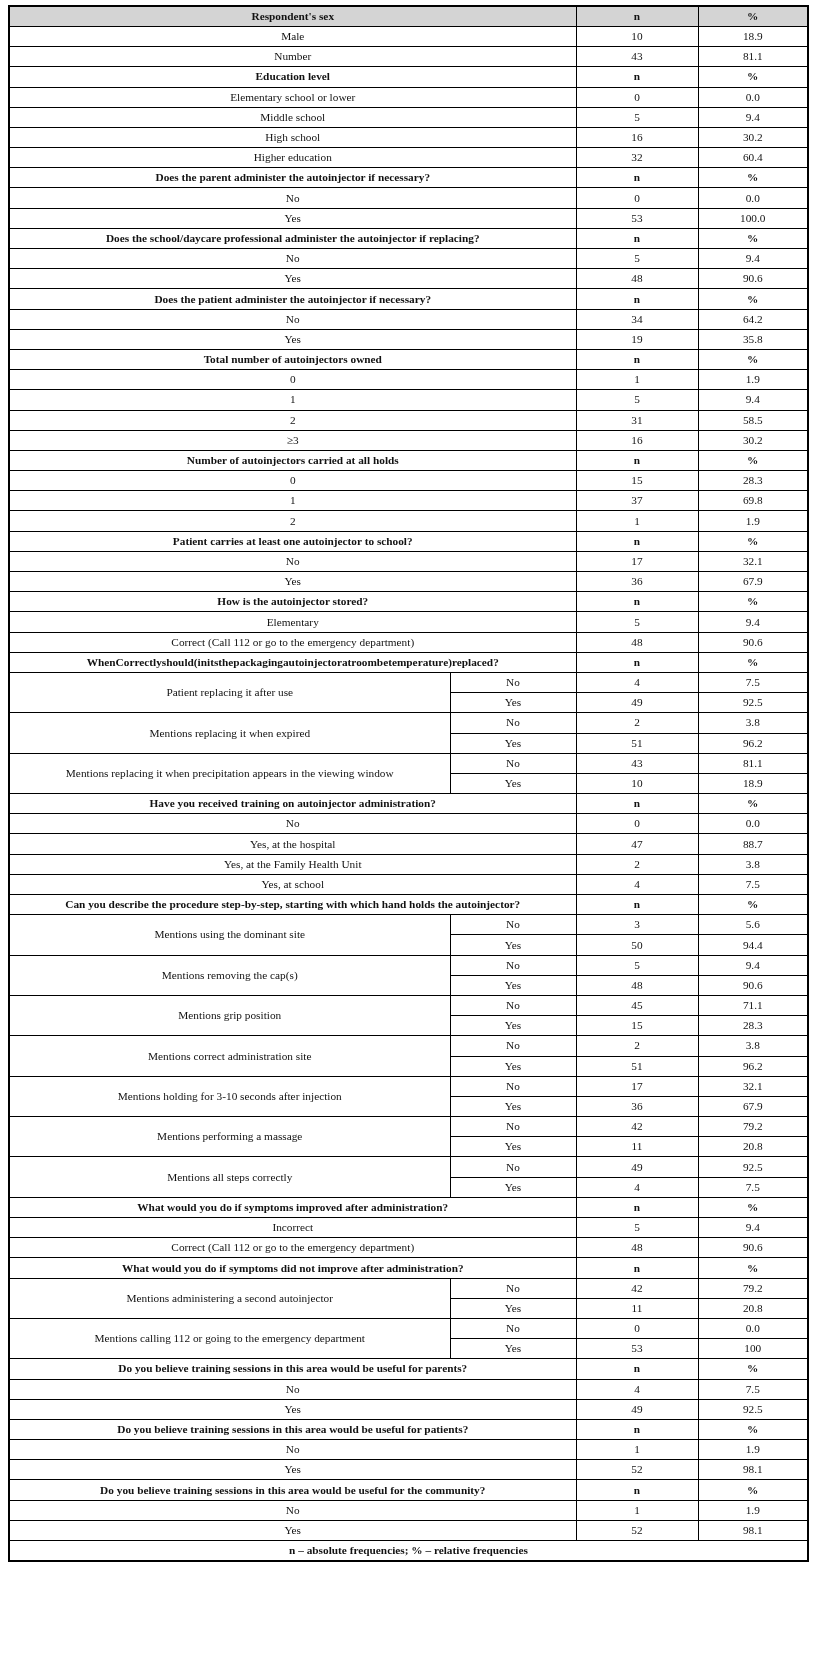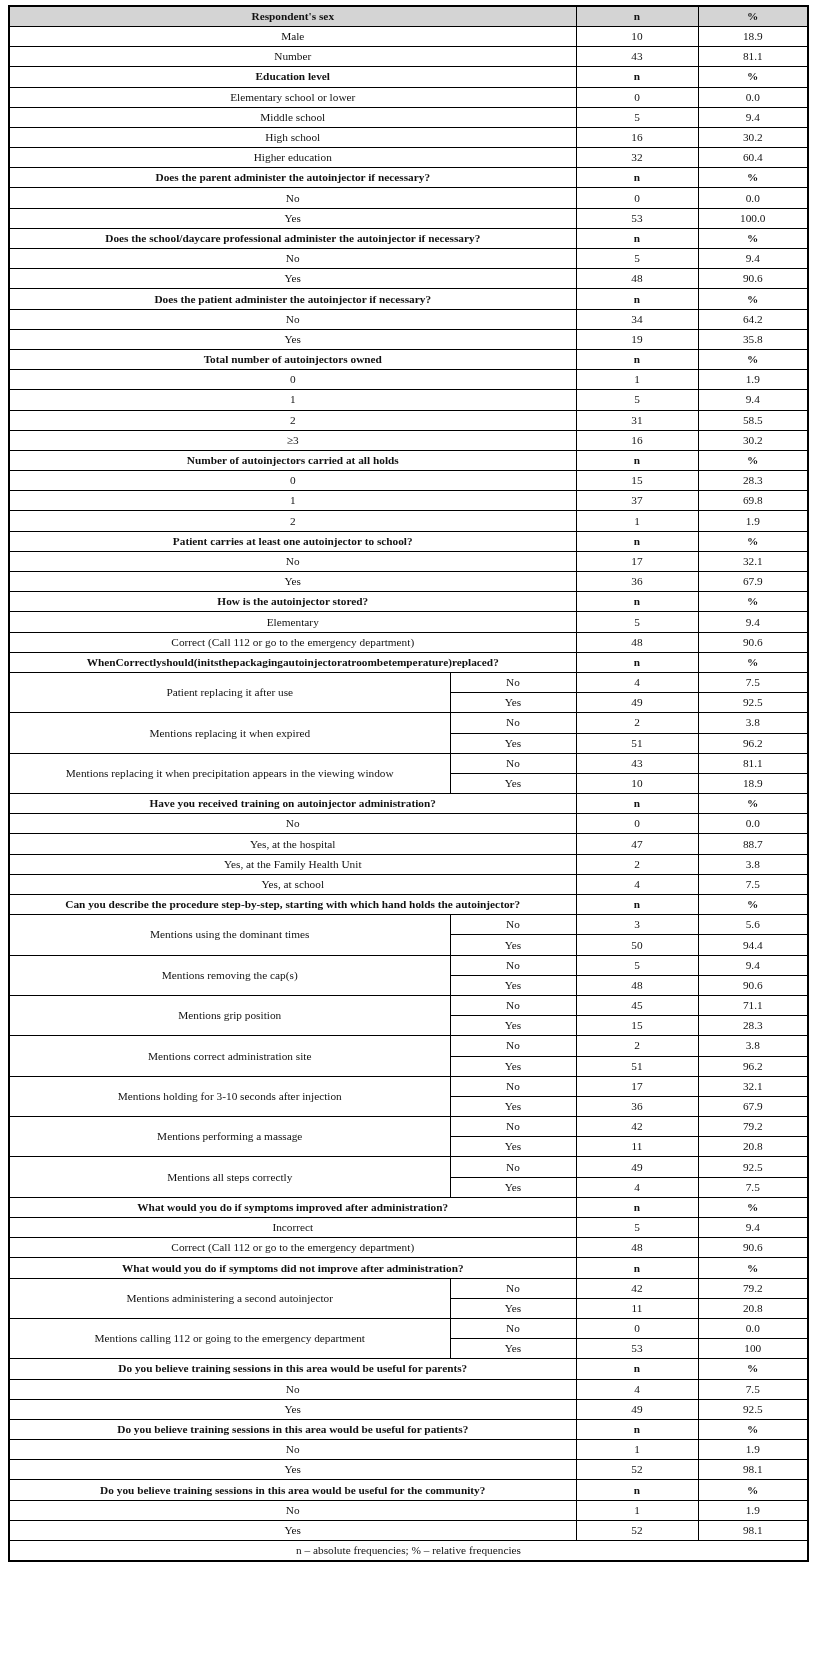--- a/index.html
+++ b/index.html
@@ -44,21 +44,21 @@
   }
   td.section {
     font-weight: bold;
   }
   td.plain { font-weight: normal; }
   td.num { font-weight: normal; }
   td.rowspan-label {
     vertical-align: middle;
   }
   td.footer-note {
-    font-weight: normal;
+    font-weight: bold;
     height: 22px;
   }
 </style>
 </head>
 <body>
 
 <div id="tbl-wrap">
   <table class="stats">
     <colgroup>
       <col class="c-label">
@@ -116,21 +116,21 @@
           <td colspan="2" class="plain">No</td>
           <td class="num">0</td>
           <td class="num">0.0</td>
         </tr>
         <tr>
           <td colspan="2" class="plain">Yes</td>
           <td class="num">53</td>
           <td class="num">100.0</td>
         </tr>
         <tr>
-          <td colspan="2" class="section">Does the school/daycare professional administer the autoinjector if necessary?</td>
+          <td colspan="2" class="section">Does the school/daycare professional administer the autoinjector if replacing?</td>
           <td class="section">n</td>
           <td class="section">%</td>
         </tr>
         <tr>
           <td colspan="2" class="plain">No</td>
           <td class="num">5</td>
           <td class="num">9.4</td>
         </tr>
         <tr>
           <td colspan="2" class="plain">Yes</td>
@@ -289,21 +289,21 @@
           <td colspan="2" class="plain">Yes, at school</td>
           <td class="num">4</td>
           <td class="num">7.5</td>
         </tr>
         <tr>
           <td colspan="2" class="section">Can you describe the procedure step-by-step, starting with which hand holds the autoinjector?</td>
           <td class="section">n</td>
           <td class="section">%</td>
         </tr>
         <tr>
-          <td class="plain rowspan-label" rowspan="2">Mentions using the dominant times</td>
+          <td class="plain rowspan-label" rowspan="2">Mentions using the dominant site</td>
           <td class="plain">No</td>
           <td class="num">3</td>
           <td class="num">5.6</td>
         </tr>
         <tr>
           <td class="plain">Yes</td>
           <td class="num">50</td>
           <td class="num">94.4</td>
         </tr>
         <tr>

